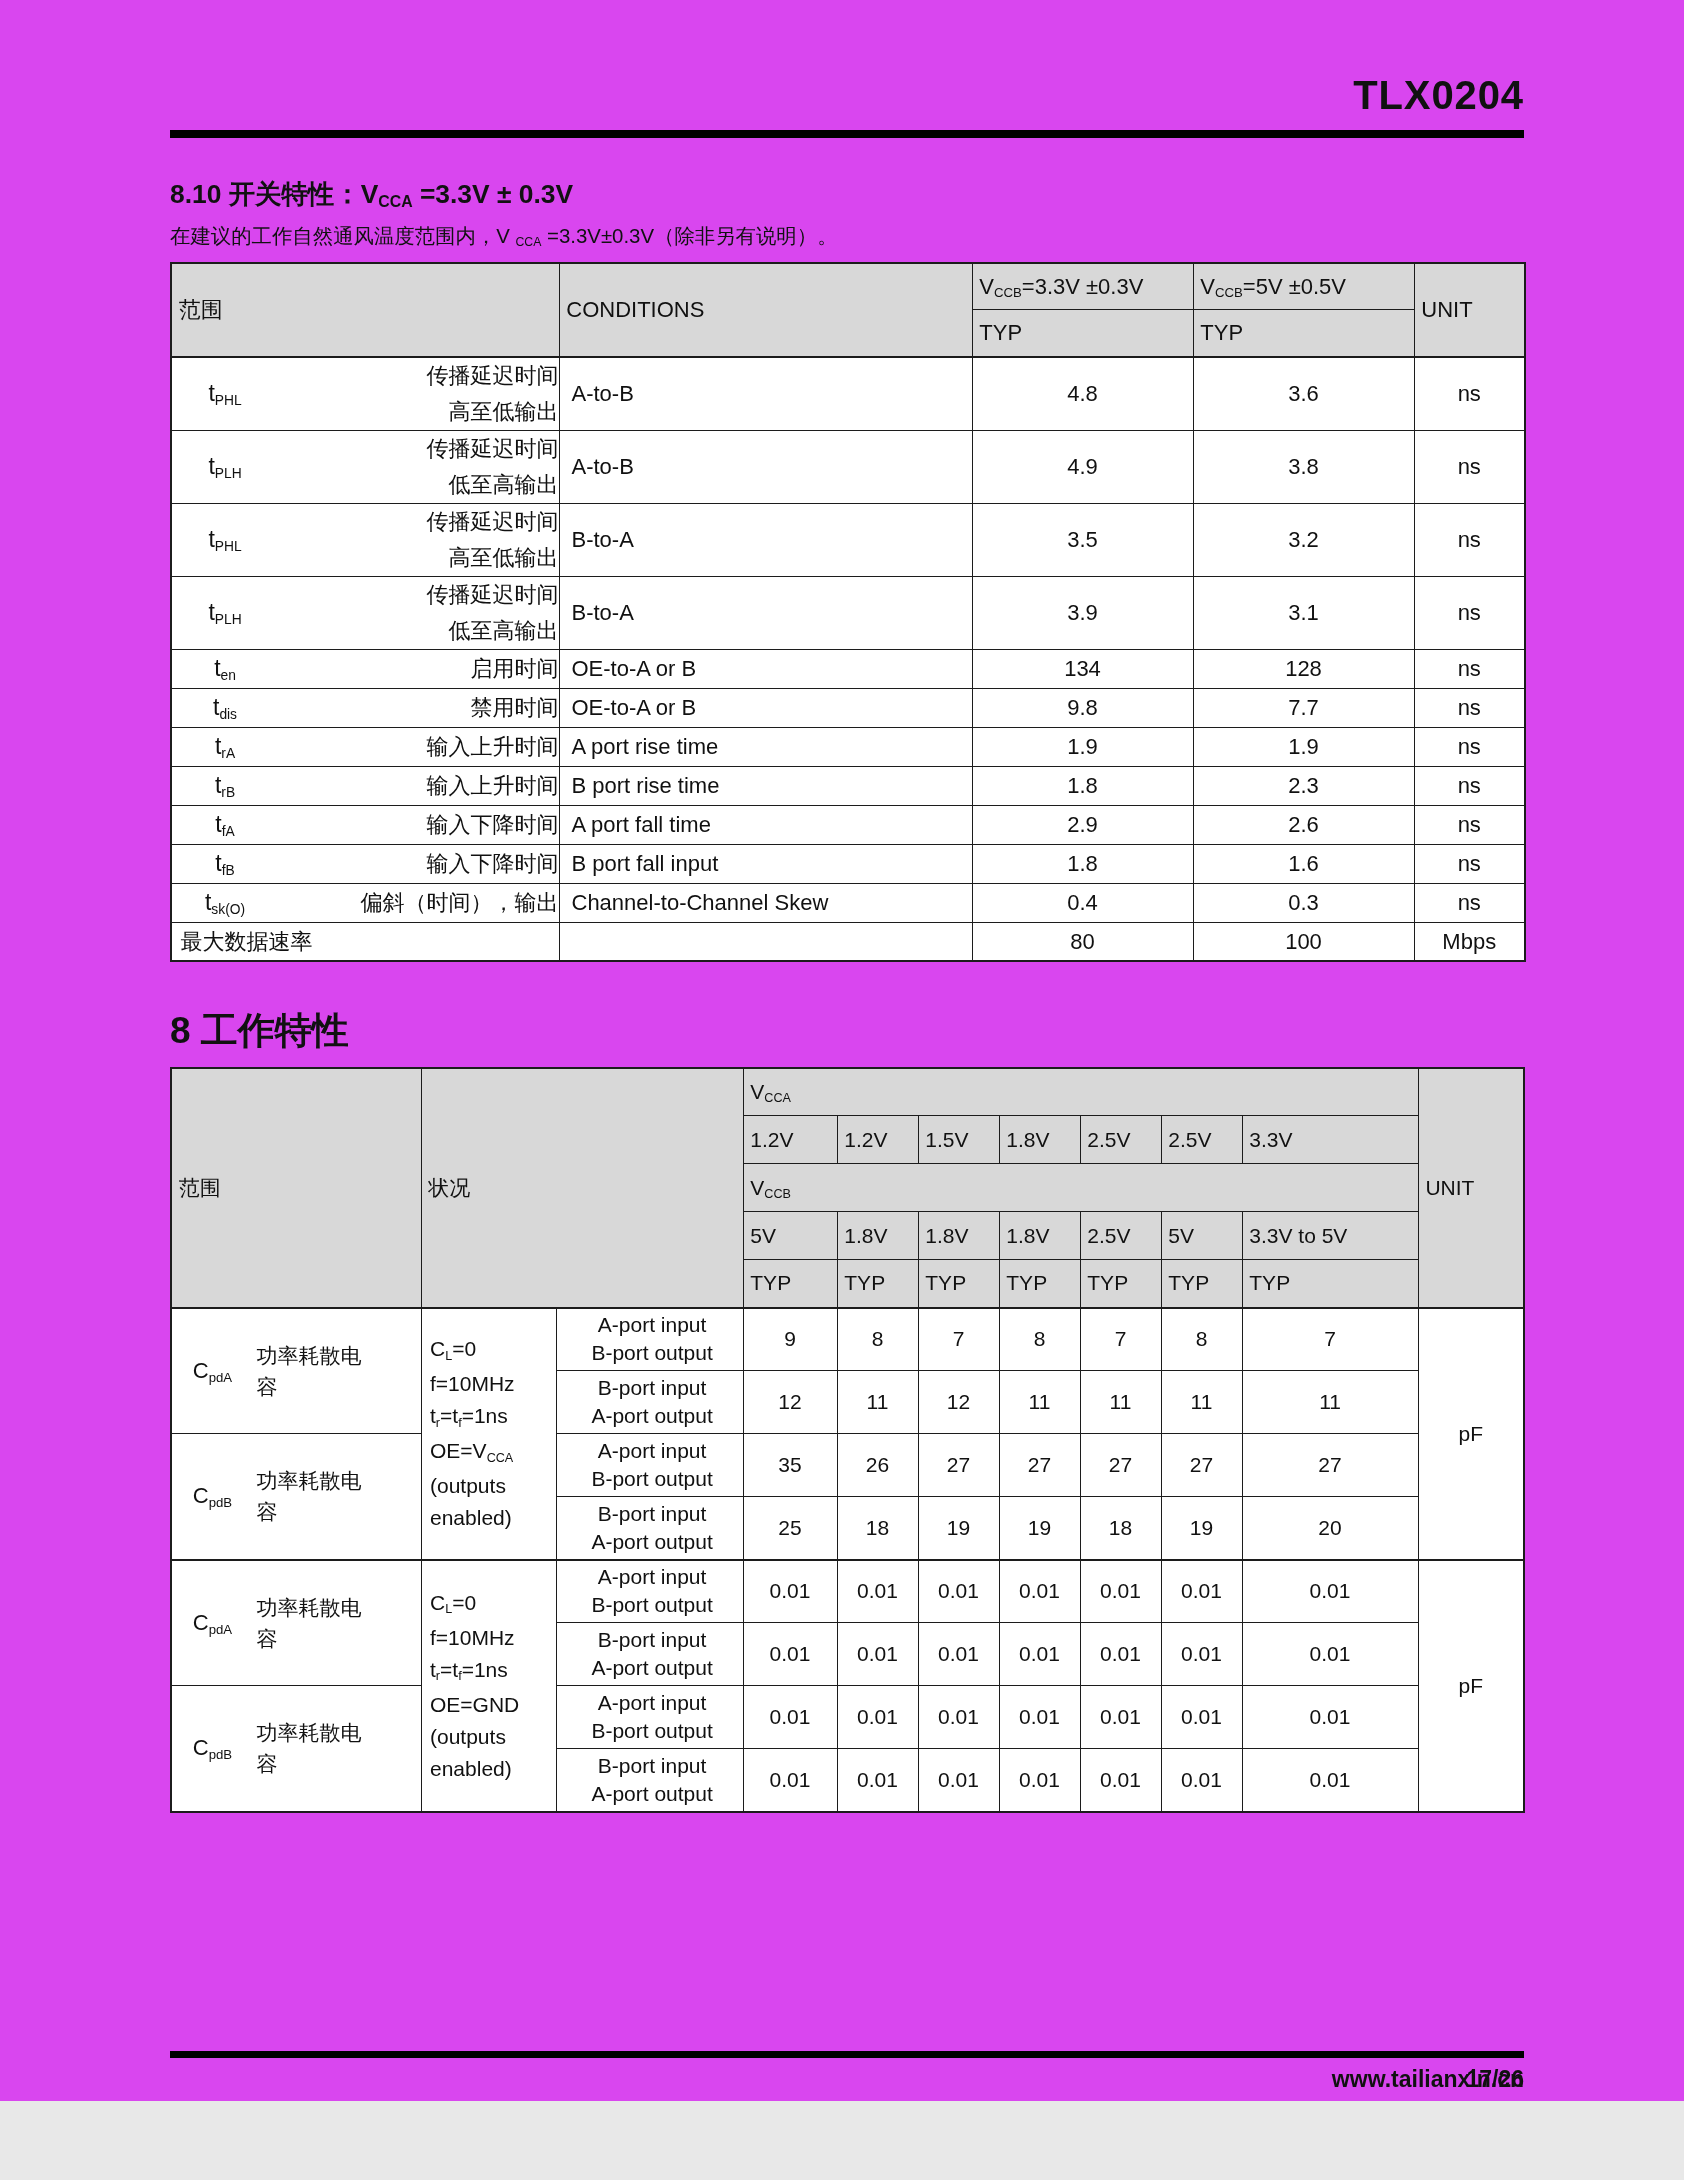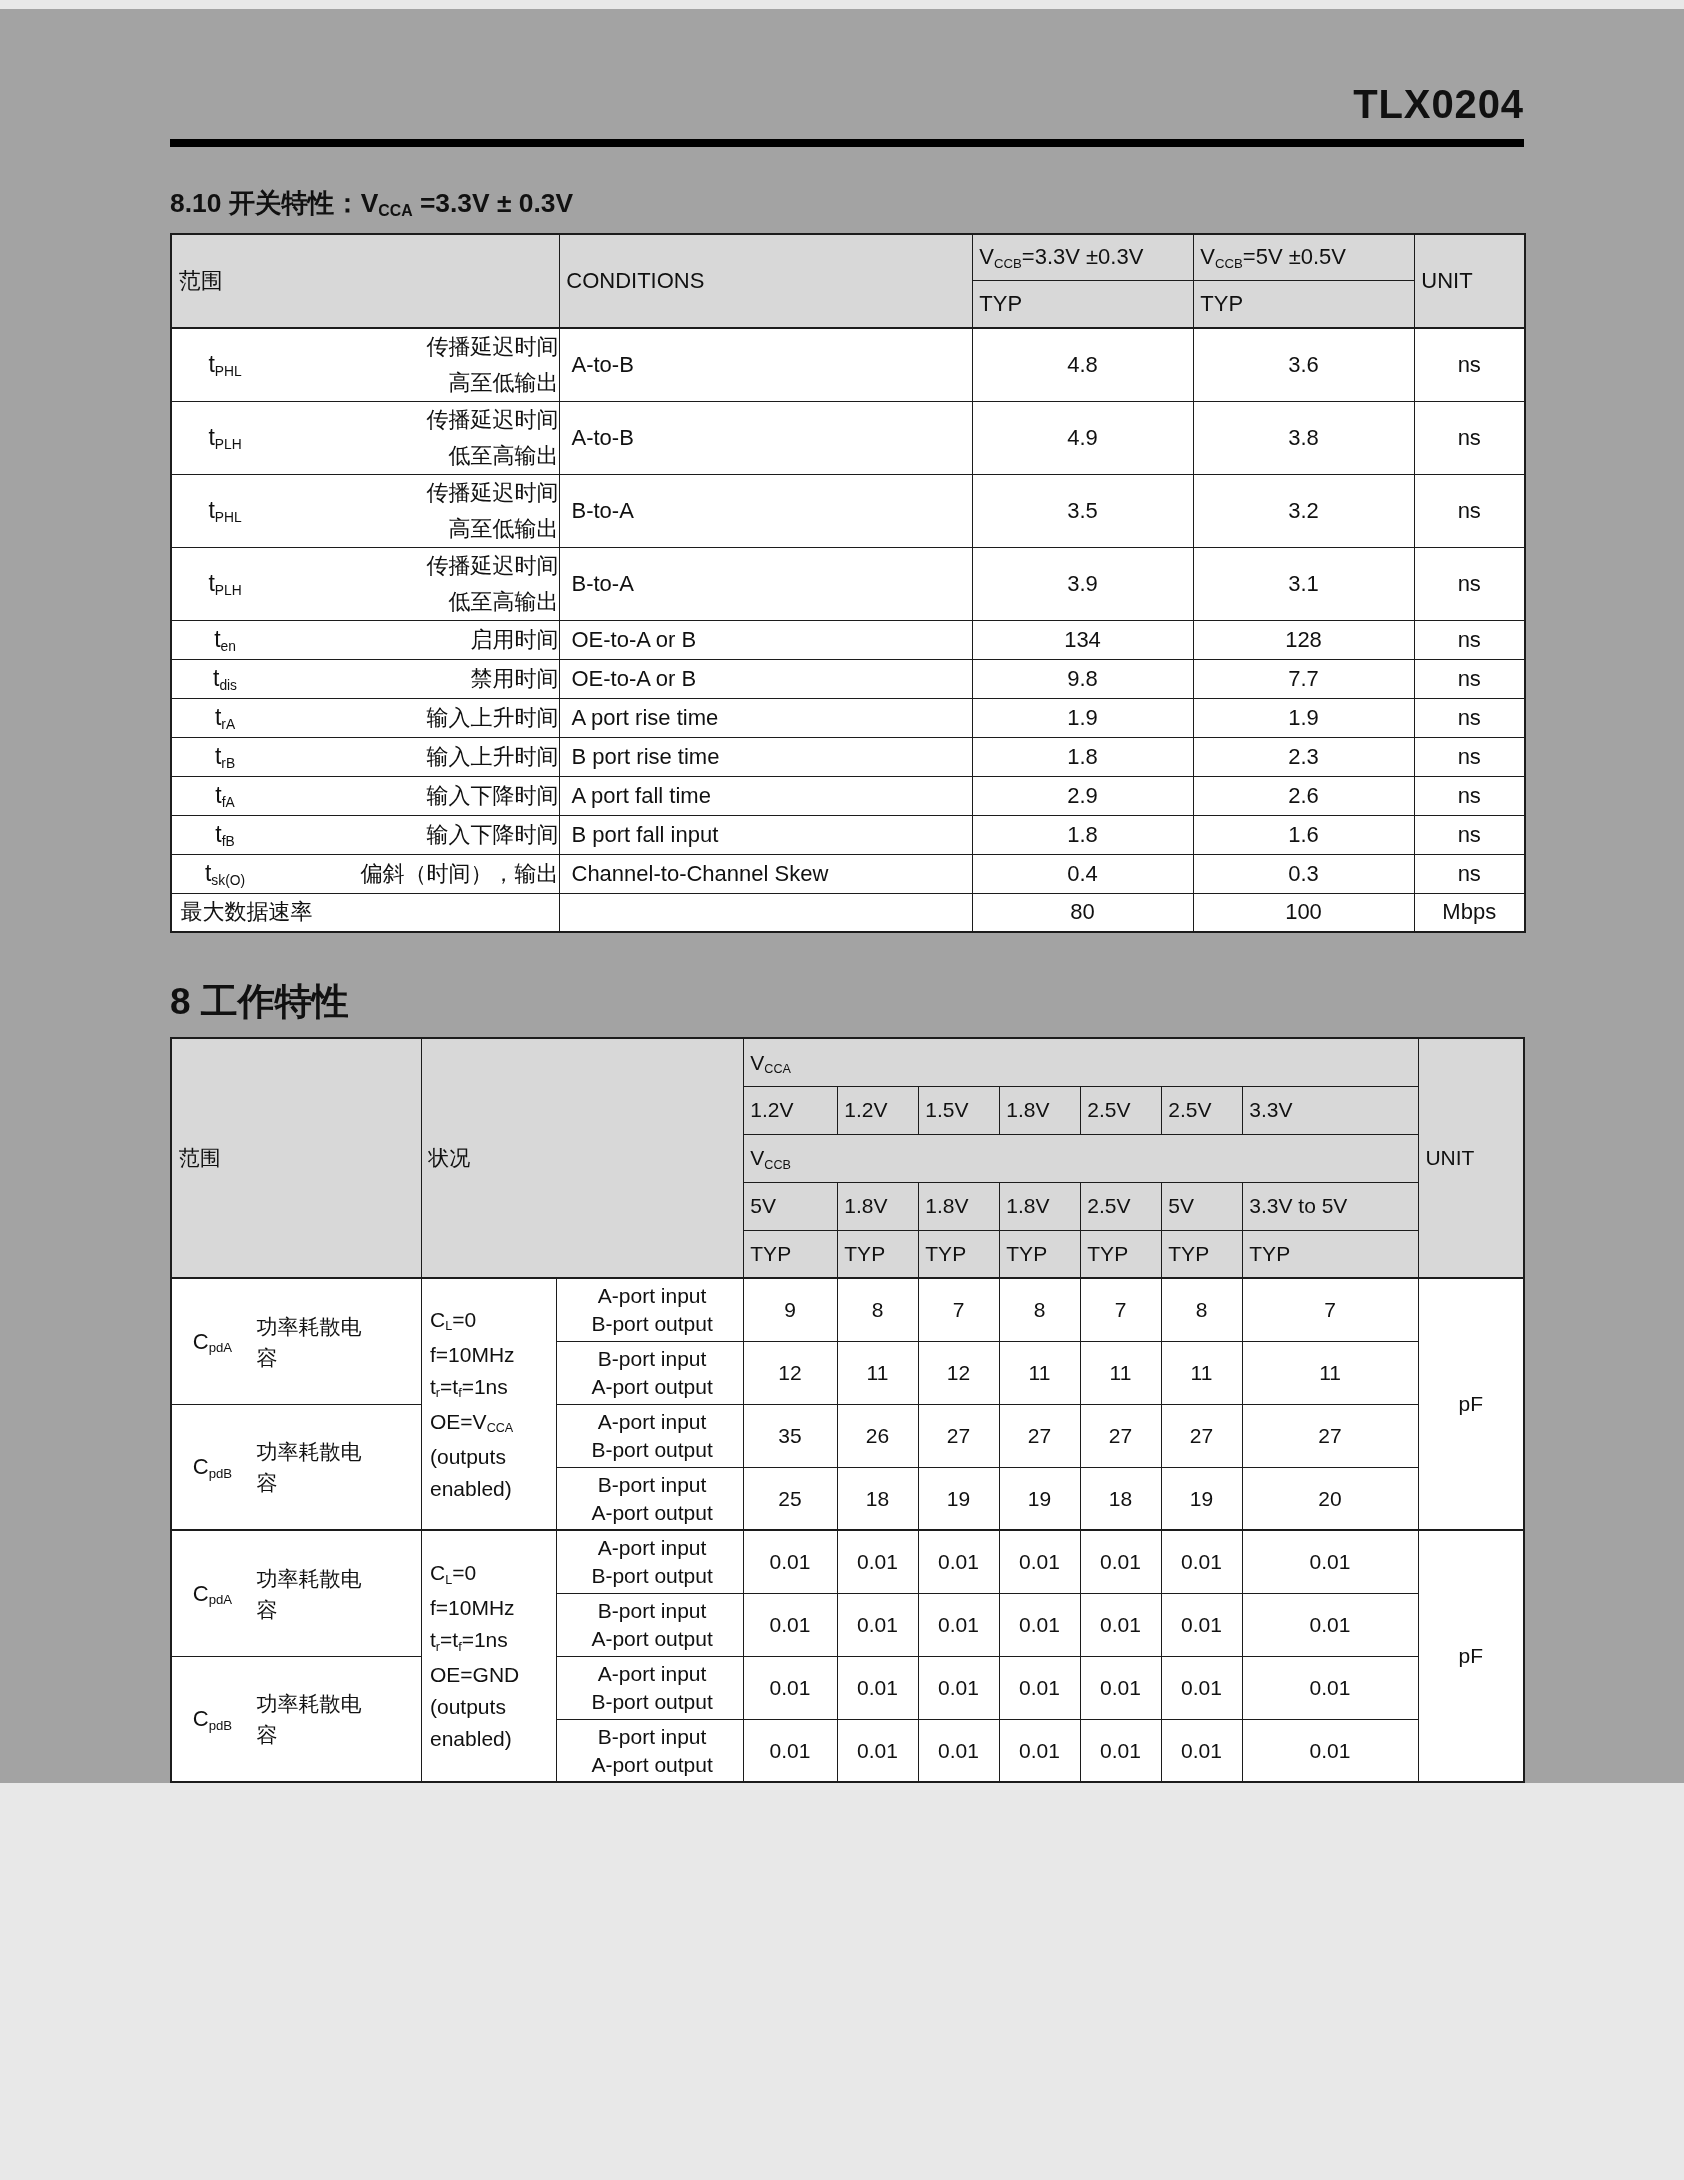--- a/index.html
+++ b/index.html
@@ -1,19 +1,19 @@
 <!DOCTYPE html>
 <html style="font-size:13.6px"><head>
 <meta charset="utf-8">
 <style>
   html,body{margin:0;padding:0;background:#e8e8e8;}
   .page{
-    position:relative;width:1685px;height:1774px;background:#a3a3a3;
+    position:relative;width:1685px;height:2101px;background:#d946ef;
     font-family:"Liberation Sans","DejaVu Sans",sans-serif;color:#111;
-    margin:9px auto;overflow:hidden;
+    margin:0 auto;overflow:hidden;
   }
   .content{position:absolute;left:170px;top:0;width:1354px;}
   .doc-title{padding-top:73px;text-align:right;font-size:40px;font-weight:bold;letter-spacing:0.9px;}
   .head-rule{margin-top:12px;height:7.7px;background:#000;}
   .sec8-title{margin-top:39px;font-size:26.4px;font-weight:bold;}
   .sec8-note{margin-top:10.2px;font-size:20.4px;}
   sub{font-size:0.6em;vertical-align:baseline;position:relative;top:0.28em;}
   .sec9-title{margin-top:44px;font-size:37px;font-weight:bold;}
   .ta-line{margin-top:12px;font-size:23px;}
 
@@ -59,20 +59,21 @@
 <body>
 
 <div class="page">
   <div class="content">
 
     <div class="doc-title">TLX0204</div>
     <div class="head-rule"></div>
 
     <div class="sec8-title"><span>8.10 开关特性：</span><span>V</span><sub>CCA</sub><span> =3.3V ± 0.3V</span></div>
 
+    <div class="sec8-note"><span>在建议的工作自然通风温度范围内，V </span><sub>CCA</sub><span> =3.3V±0.3V（除非另有说明）。</span></div>
 
     <table class="t1">
       <colgroup>
           <col style="width:388px">
           <col style="width:413px">
           <col style="width:221px">
           <col style="width:221px">
           <col style="width:111px">
         </colgroup>
       <thead>

